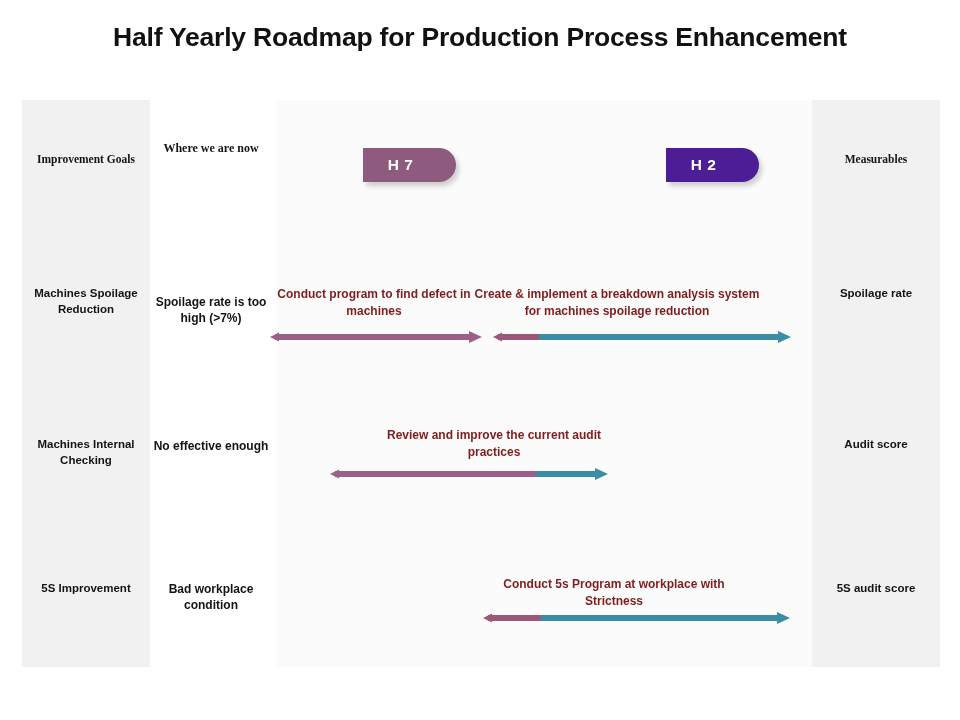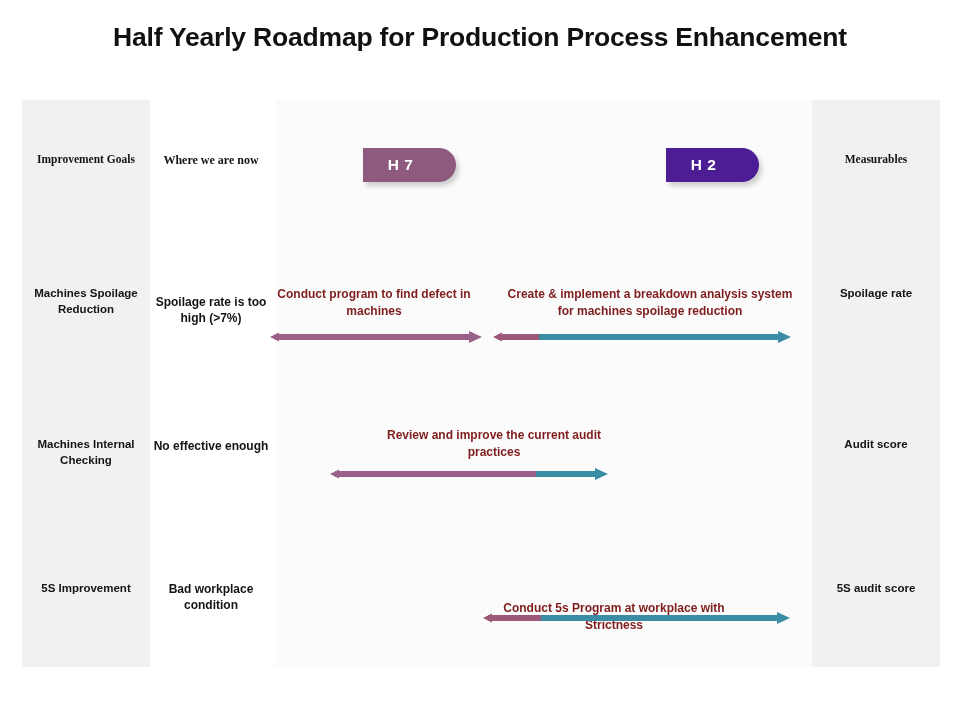--- a/index.html
+++ b/index.html
@@ -78,21 +78,21 @@
 
   .col-goals   { left: 22px;  width: 128px; font-size: 11.5px; }
   .col-now     { left: 152px; width: 118px; font-size: 12px; font-weight: bold; }
   .col-meas    { left: 812px; width: 128px; font-size: 11.5px; }
 
   .row-head { top: 152px; font-family: Liberation Serif, serif; }
   .row-1    { top: 286px; }
   .row-2    { top: 437px; }
   .row-3    { top: 581px; }
 
-  .col-now.row-head { top: 152px; }
+  .col-now.row-head { top: 140px; }
   .col-now.row-1    { top: 294px; }
   .col-now.row-2    { top: 438px; }
   .col-now.row-3    { top: 581px; }
 
   
   .badge {
     position: absolute;
     height: 34px;
     top: 148px;
     border-radius: 0 22px 22px 0;
@@ -113,23 +113,23 @@
   
   .task-label {
     position: absolute;
     text-align: center;
     font-size: 12px;
     font-weight: bold;
     line-height: 1.42;
     color: #7f1d1d;
   }
   .task-r1a { left: 268px; top: 286px; width: 212px; }
-  .task-r1b { left: 501px; top: 286px; width: 298px; }
+  .task-r1b { left: 468px; top: 286px; width: 298px; }
   .task-r2  { left: 386px; top: 427px; width: 216px; }
-  .task-r3  { left: 490px; top: 600px; width: 248px; }
+  .task-r3  { left: 490px; top: 576px; width: 248px; }
 
   
   .arrow-wrap { position: absolute; height: 16px; }
   .arrow-wrap svg { display: block; overflow: visible; }
 
   .arrow-r1a { left: 270px; top: 329px; width: 212px; }
   .arrow-r1b { left: 493px; top: 329px; width: 298px; }
   .arrow-r2  { left: 330px; top: 466px; width: 278px; }
   .arrow-r3  { left: 483px; top: 610px; width: 307px; }
 </style>

